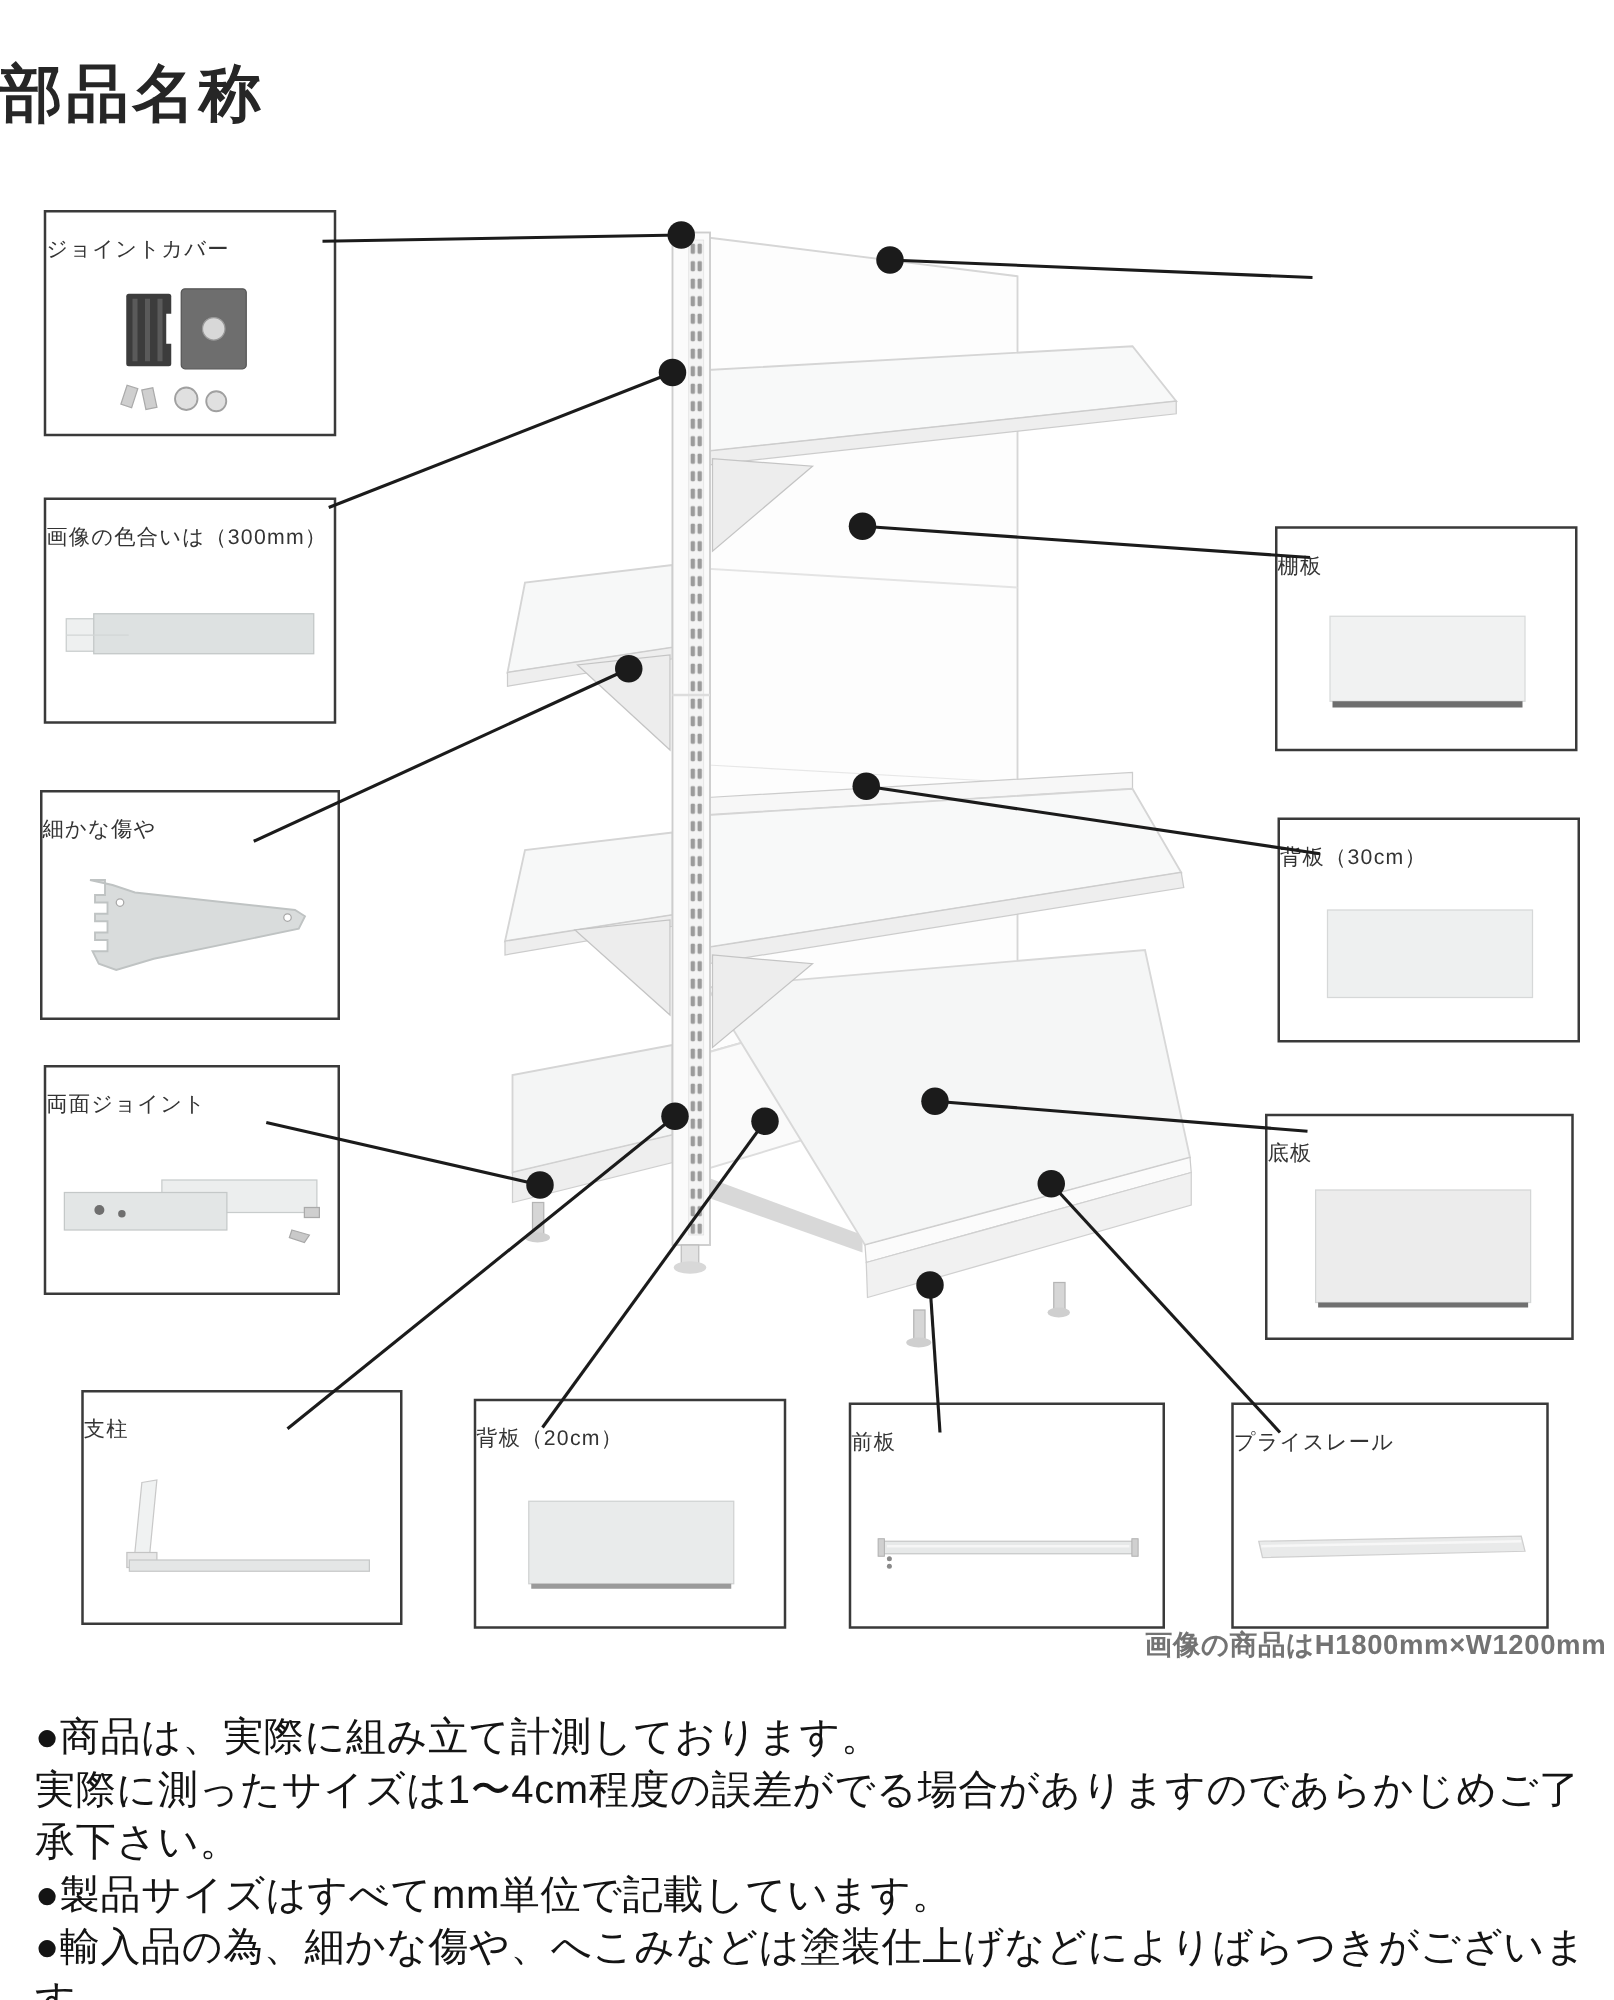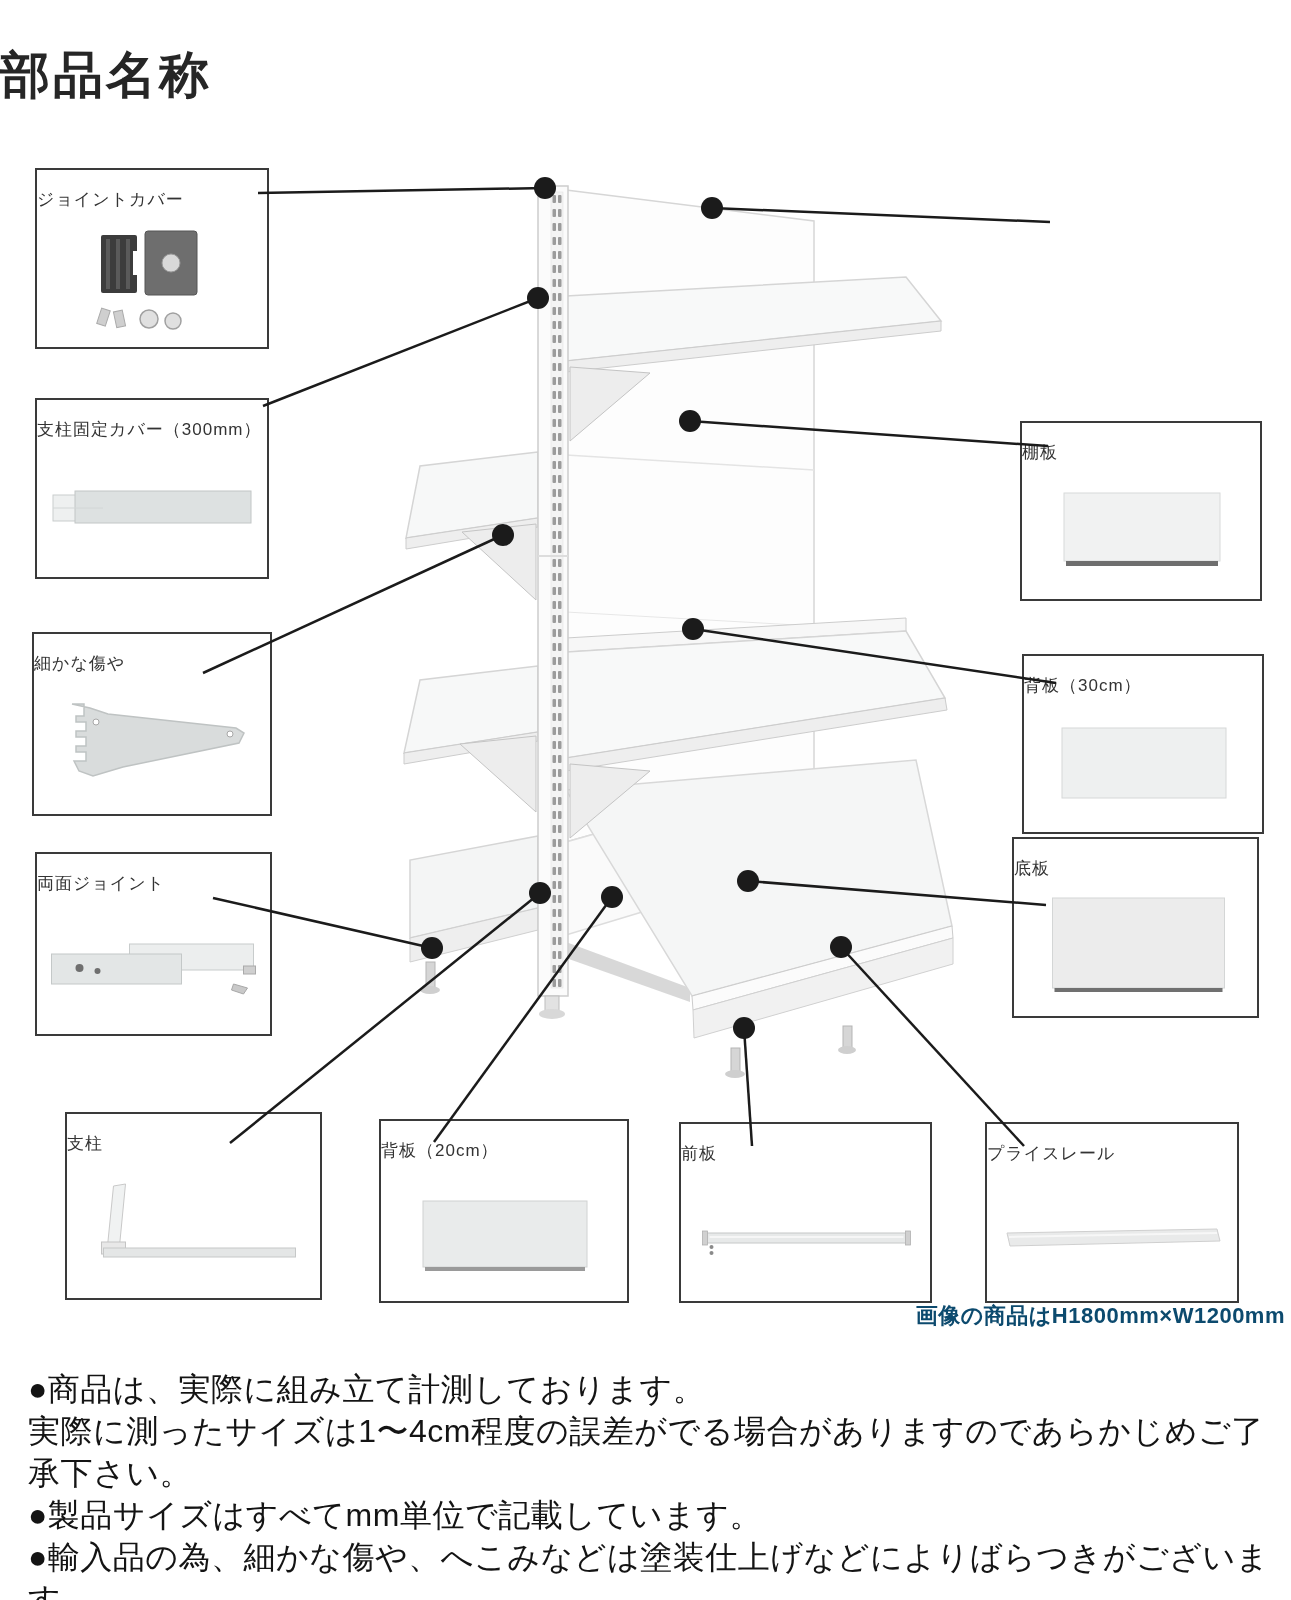--- a/index.html
+++ b/index.html
@@ -5,21 +5,21 @@
   html,body{margin:0;padding:0;background:#ffffff;}
   .page{position:relative;width:1291px;height:1600px;background:#fff;overflow:hidden;
         font-family:"Liberation Sans","DejaVu Sans",sans-serif;}
   .title{position:absolute;top:42px;left:0;width:100%;
          font-size:50px;font-weight:900;letter-spacing:3px;color:#262626;}
   .overlay{position:absolute;left:0;top:0;width:1291px;height:1600px;z-index:3;pointer-events:none;}
   .pbox{position:absolute;background:#ffffff;border:2px solid #3a3a3a;z-index:2;}
   .plabel{position:absolute;top:18px;left:0;width:100%;text-align:left;
           font-size:17px;color:#333;letter-spacing:1px;white-space:nowrap;}
   .pimg{position:absolute;left:50%;transform:translateX(-50%);bottom:8px;}
-  .size-note{position:absolute;top:1301px;right:6px;font-size:22px;font-weight:600;color:#0c4a6e;
+  .size-note{position:absolute;top:1301px;right:6px;font-size:22px;font-weight:600;color:#737373;
              letter-spacing:.5px;z-index:2;}
   .notes{position:absolute;left:28px;top:1368px;width:1256px;z-index:2;}
   .notes p{margin:0;font-size:32px;line-height:42px;color:#141414;letter-spacing:.5px;}
 </style>
 </head>
 <body>
 
 <div class="page">
 
   <div class="title">部品名称</div>
@@ -124,21 +124,21 @@
       <rect x="108" y="10" width="52" height="64" rx="3" fill="#6e6e6e" stroke="#555" stroke-width="1"></rect>
       <circle cx="134" cy="42" r="9" fill="#d8d8d8" stroke="#999" stroke-width="1"></circle>
       <rect x="62" y="88" width="9" height="16" fill="#cfcfcf" stroke="#aaa" stroke-width="1" transform="rotate(18 66 96)"></rect>
       <rect x="78" y="90" width="9" height="16" fill="#cfcfcf" stroke="#aaa" stroke-width="1" transform="rotate(-12 82 98)"></rect>
       <circle cx="112" cy="98" r="9" fill="#e0e0e0" stroke="#a0a0a0" stroke-width="1.5"></circle>
       <circle cx="136" cy="100" r="8" fill="#e0e0e0" stroke="#a0a0a0" stroke-width="1.5"></circle>
     </svg>
   </div>
 
   <div class="pbox" style="left:35px;top:398px;width:230px;height:177px;">
-    <div class="plabel">支柱固定カバー（300mm）</div>
+    <div class="plabel">画像の色合いは（300mm）</div>
     <svg class="pimg" width="230" height="118" viewBox="0 0 230 118">
       <rect x="16" y="44" width="50" height="26" fill="#eef0f0" stroke="#c9cdcd" stroke-width="1"></rect>
       <rect x="38" y="40" width="176" height="32" fill="#dde1e1" stroke="#c2c6c6" stroke-width="1"></rect>
       <line x1="16" y1="57" x2="66" y2="57" stroke="#d2d6d6" stroke-width="1"></line>
     </svg>
   </div>
 
   <div class="pbox" style="left:32px;top:632px;width:236px;height:180px;">
     <div class="plabel">細かな傷や</div>
     <svg class="pimg" width="236" height="118" viewBox="0 0 236 118">
@@ -206,21 +206,21 @@
     </svg>
   </div>
 
   <div class="pbox" style="left:1022px;top:654px;width:238px;height:176px;">
     <div class="plabel">背板（30cm）</div>
     <svg class="pimg" width="238" height="118" viewBox="0 0 238 118">
       <rect x="38" y="22" width="164" height="70" fill="#eef0f0" stroke="#d6d8d8" stroke-width="1"></rect>
     </svg>
   </div>
 
-  <div class="pbox" style="left:1012px;top:837px;width:243px;height:177px;">
+  <div class="pbox" style="left:1012px;top:891px;width:243px;height:177px;">
     <div class="plabel">底板</div>
     <svg class="pimg" width="243" height="122" viewBox="0 0 243 122">
       <rect x="38" y="12" width="172" height="90" fill="#ececec" stroke="#d4d6d6" stroke-width="1"></rect>
       <rect x="40" y="102" width="168" height="4" fill="#707070"></rect>
     </svg>
   </div>
 
   <div class="size-note">画像の商品はH1800mm×W1200mm</div>
 
   <div class="notes">

